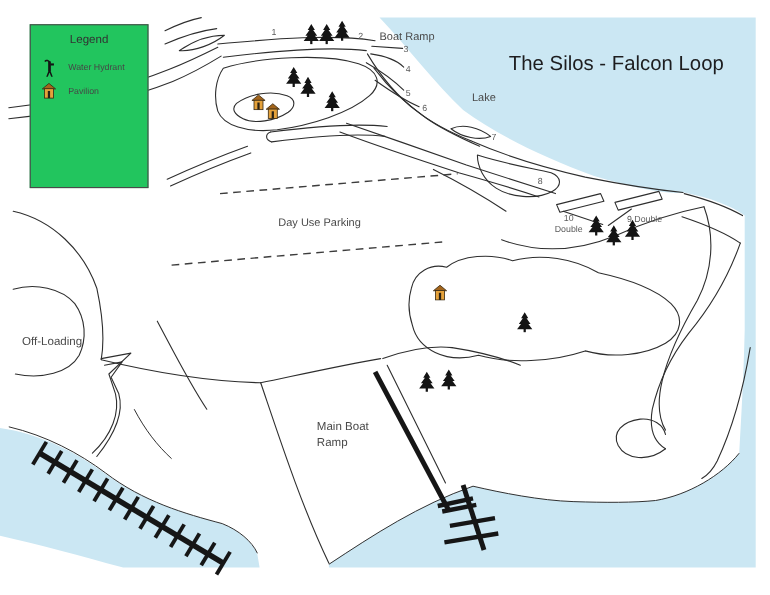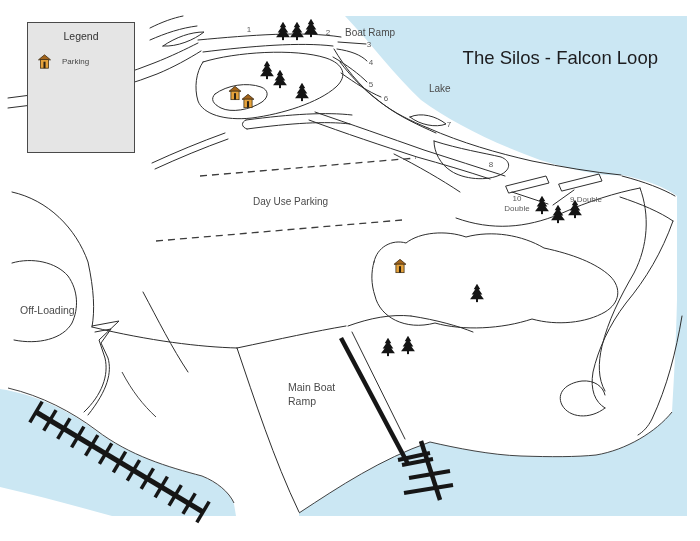--- a/index.html
+++ b/index.html
@@ -9,21 +9,21 @@
   .water{fill:var(--water,#cbe7f3);}
   .shore{fill:none;stroke:var(--road,#2e2e2e);stroke-width:0.9;}
   .road{fill:none;stroke:var(--road,#2e2e2e);stroke-width:1;stroke-linejoin:round;stroke-linecap:round;}
   .dashed{fill:none;stroke:#3c3c3c;stroke-width:1.3;stroke-dasharray:7 5;}
   .dock{stroke:var(--dock,#161616);stroke-linecap:butt;}
   text{font-family:"Liberation Sans",sans-serif;}
   .lbl{fill:var(--text-gray,#4a4a4a);font-size:10px;}
   .lbl-sm{fill:var(--text-gray,#4a4a4a);font-size:10.5px;}
   .site{fill:var(--site-gray,#5a5a5a);font-size:8px;text-anchor:middle;}
   .title-text{fill:var(--text-dark,#1d1d1f);font-size:18.5px;text-anchor:end;}
-  .legend{position:absolute;left:27px;top:22px;width:108px;height:131px;background:#e5e5e5;
+  .legend{position:absolute;left:27px;top:22px;width:108px;height:149px;background:#22c55e;
           border:1.2px solid #4a4a4a;box-sizing:border-box;padding:5px 7px;z-index:5;}
   .legend-title{text-align:center;font-size:10.5px;color:#323232;margin:2px 0 9px 0;}
   .legend-row{display:flex;align-items:center;gap:8px;height:21px;}
   .legend-icon{width:19px;display:flex;justify-content:center;align-items:center;}
   .legend-label{font-size:8px;color:#464646;white-space:nowrap;}
 </style>
 </head>
 <body>
 
 <div id="stage">
@@ -180,20 +180,28 @@
     <text class="lbl" x="253" y="205">Day Use Parking</text>
     <text class="lbl-sm" x="20" y="314">Off-Loading</text>
     <text class="lbl-sm" x="288" y="391">Main Boat</text>
     <text class="lbl-sm" x="288" y="405">Ramp</text>
   </svg>
 
   <div class="legend">
     <div class="legend-title">Legend</div>
     <div class="legend-row">
       <span class="legend-icon">
+        <svg viewBox="0 0 16 20" width="14" height="18">
+            <use href="#sym-hydrant"></use>
+          </svg>
+      </span>
+      <span class="legend-label">Water Hydrant</span>
+    </div>
+    <div class="legend-row">
+      <span class="legend-icon">
         <svg viewBox="0 0 14 16" width="13" height="15">
             <use href="#sym-outhouse"></use>
           </svg>
       </span>
-      <span class="legend-label">Parking</span>
+      <span class="legend-label">Pavilion</span>
     </div>
   </div>
 </div>
 
 </body></html>

